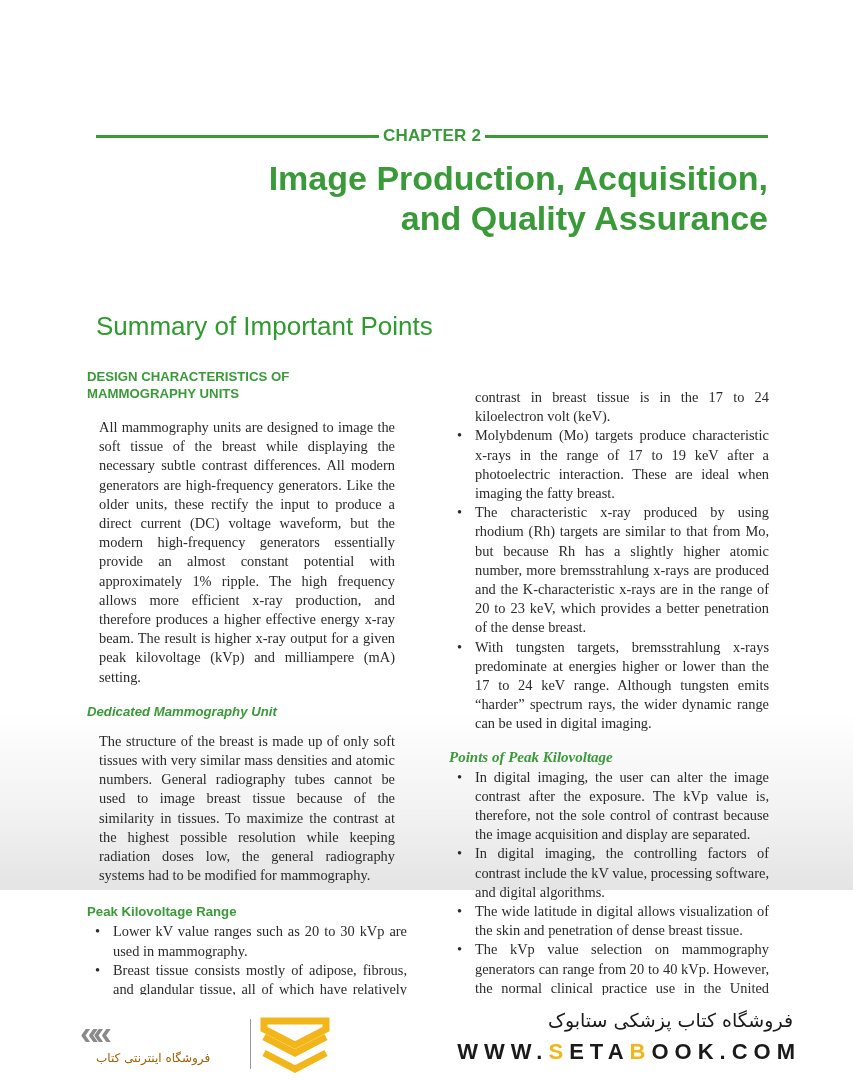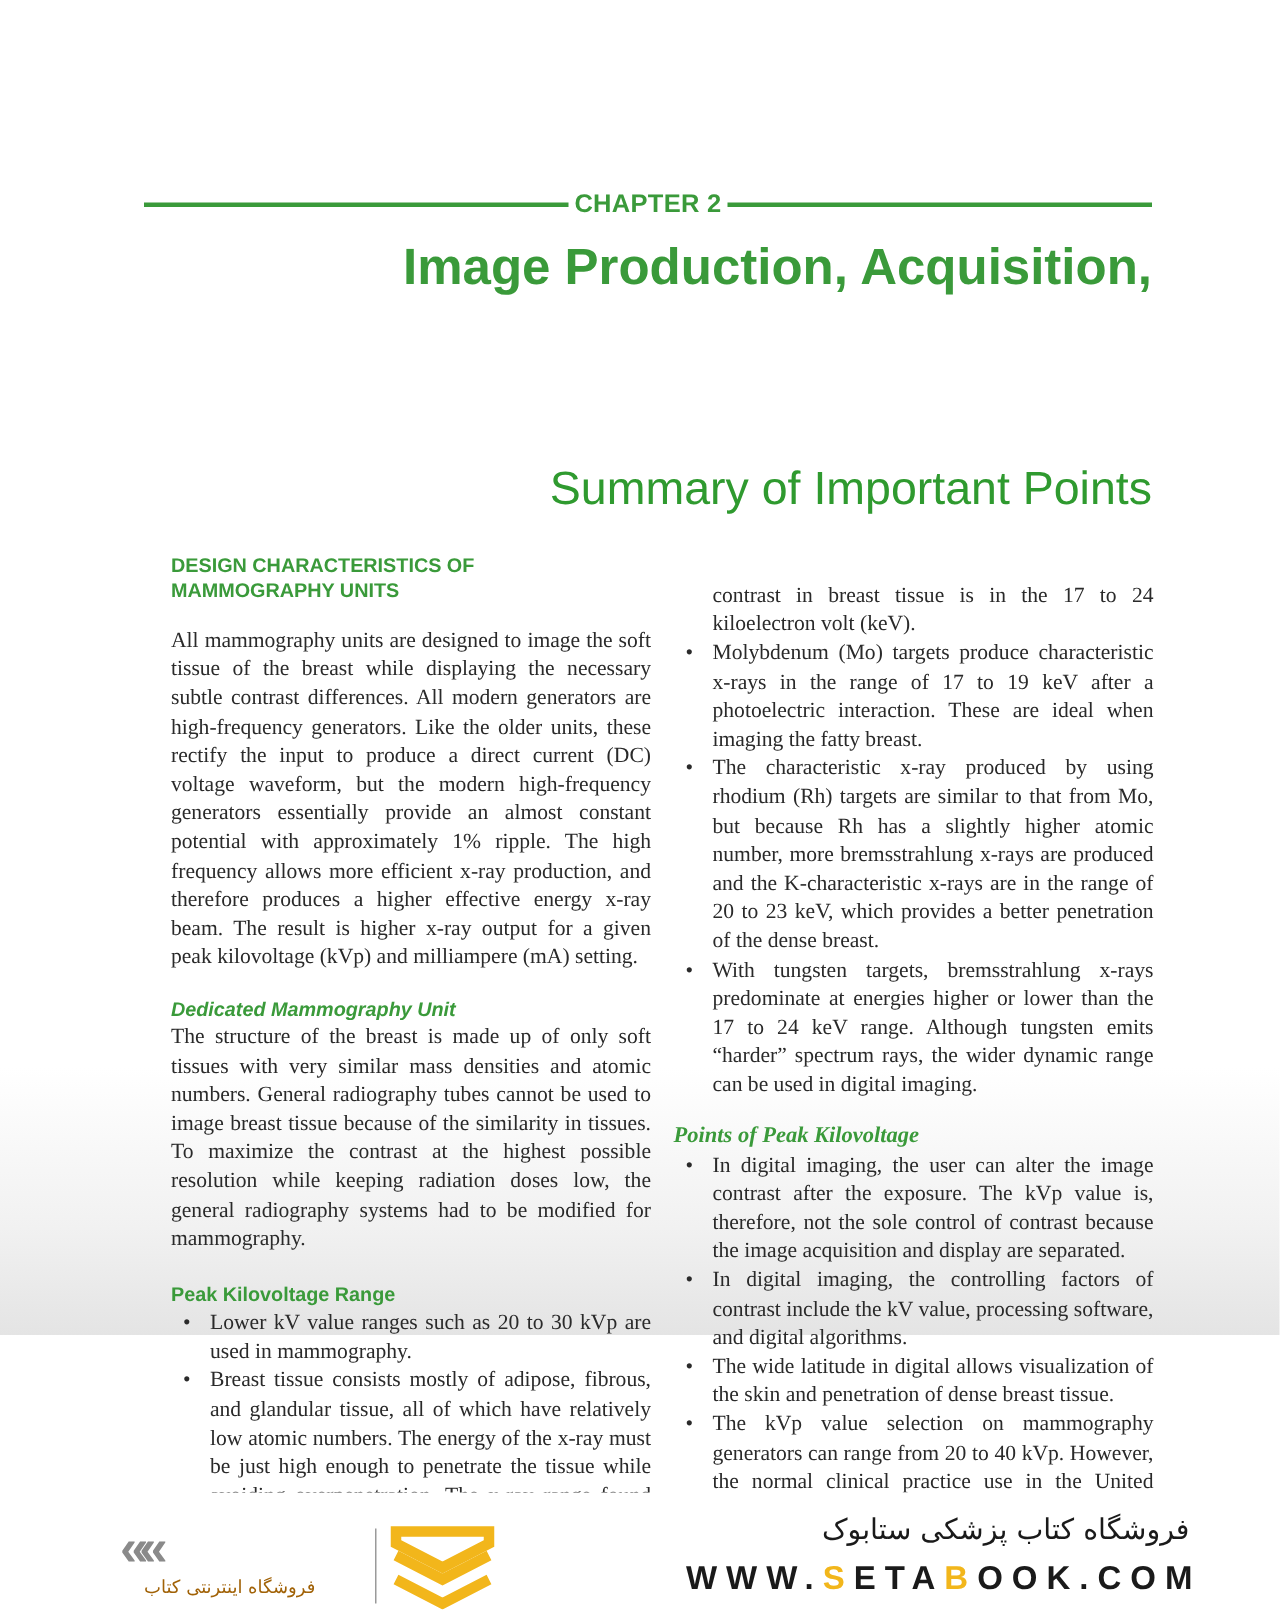--- a/index.html
+++ b/index.html
@@ -22,29 +22,29 @@
       padding: 0 4px;
       font-family: "Liberation Sans", sans-serif; font-weight: bold;
       font-size: 17px; color: #3a9a3a; letter-spacing: 0.2px;
     }
     .chapter-title {
       position: absolute; top: 158px; left: 96px; width: 672px; text-align: right;
       font-family: "Liberation Sans", sans-serif; font-weight: bold;
       font-size: 34px; line-height: 40px; color: #3a9a3a; margin: 0;
     }
     .summary-title {
-      position: absolute; top: 308px; left: 96px; width: 672px; text-align: right;
+      position: absolute; top: 308px; left: 96px; width: 672px; text-align: left;
       font-family: "Liberation Sans", sans-serif; font-weight: normal;
-      font-size: 31px; line-height: 36px; color: #2f9a2f; margin: 0;
+      font-size: 26px; line-height: 36px; color: #2f9a2f; margin: 0;
     }
     .col {
       position: absolute; top: 368px; width: 320px;
       font-size: 14.4px; line-height: 19.2px; text-align: justify;
     }
-    .col.left { left: 114px; }
+    .col.left { left: 87px; }
     .col.right { left: 449px; margin-top: 20px; }
     .h-caps {
       font-family: "Liberation Sans", sans-serif; font-weight: bold;
       color: #3a9a3a; font-size: 13.2px; line-height: 17px; margin: 0 0 16px 0;
       text-align: left;
     }
     .h-italic-sans {
       font-family: "Liberation Sans", sans-serif; font-weight: bold; font-style: italic;
       color: #3a9a3a; font-size: 13.2px; line-height: 17px; margin: 16px 0 1px 0;
       text-align: left;
@@ -52,21 +52,21 @@
     .h-bold-sans {
       font-family: "Liberation Sans", sans-serif; font-weight: bold;
       color: #3a9a3a; font-size: 13.2px; line-height: 17px; margin: 18px 0 2px 0;
       text-align: left;
     }
     .h-italic-serif {
       font-family: "Liberation Serif", serif; font-weight: bold; font-style: italic;
       color: #3a9a3a; font-size: 15px; line-height: 19px; margin: 14px 0 1px 0;
       text-align: left;
     }
-    p { margin: 0; }
+    p { margin: 12px; }
     ul { margin: 0; padding: 0 0 0 26px; list-style: none; }
     ul li { position: relative; }
     ul li::before {
       content: "\2022"; position: absolute; left: -18px; top: 0; color: #2a2a2a;
     }
     ul.cont { padding-left: 26px; }
     ul.cont li.continued::before { content: ""; }
     .footer {
       position: absolute; left: 0; top: 995px; width: 853px; height: 85px; background: #ffffff;
     }
@@ -106,20 +106,21 @@
 <div class="page">
 
   <div class="chapter-rule">
     <div class="line"></div>
     <span class="label">CHAPTER 2</span>
     <div class="line"></div>
   </div>
 
   <h1 class="chapter-title">
     <span>Image Production, Acquisition,</span><br>
+    <span>and Quality Assurance</span>
   </h1>
 
   <h2 class="summary-title">Summary of Important Points</h2>
 
   <div class="col left">
     <h3 class="h-caps">
       <span>DESIGN CHARACTERISTICS OF</span><br>
       <span>MAMMOGRAPHY UNITS</span>
     </h3>
     <p>All mammography units are designed to image the soft tissue of the breast while displaying the necessary subtle contrast differences. All modern generators are high-frequency generators. Like the older units, these rectify the input to produce a direct current (DC) voltage waveform, but the modern high-frequency generators essentially provide an almost constant potential with approximately 1% ripple. The high frequency allows more efficient x-ray production, and therefore produces a higher effective energy x-ray beam. The result is higher x-ray output for a given peak kilovoltage (kVp) and milliampere (mA) setting.</p>

